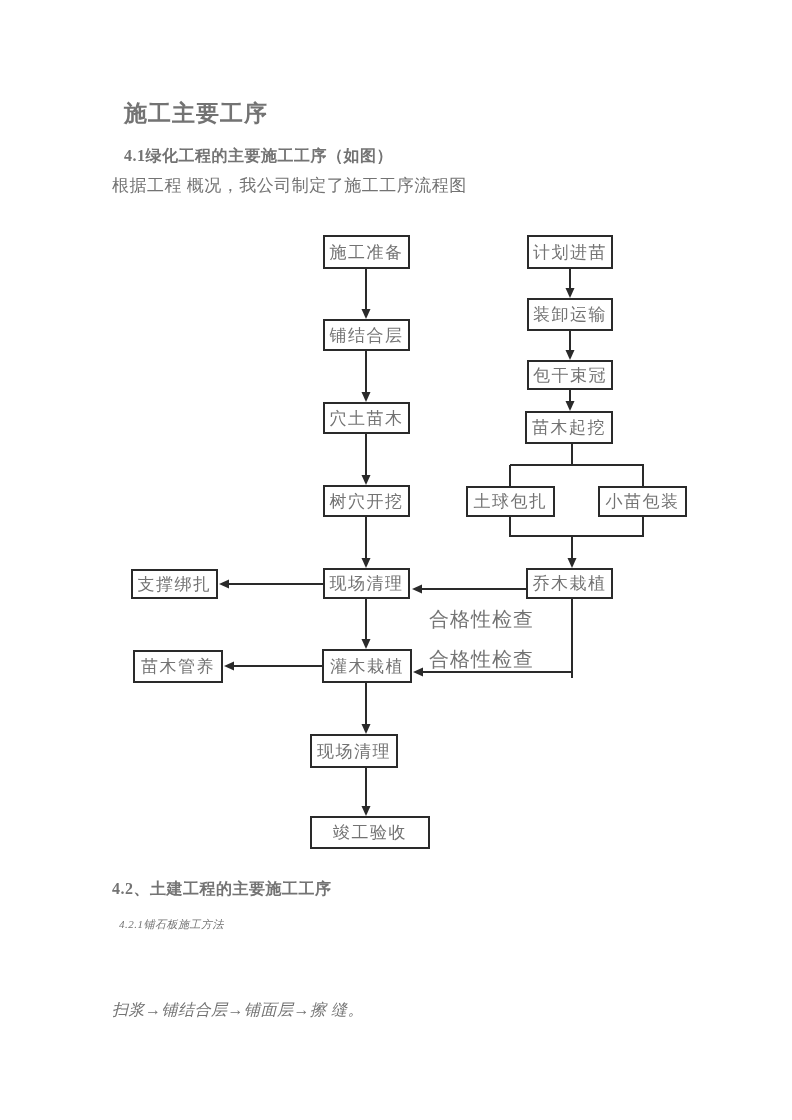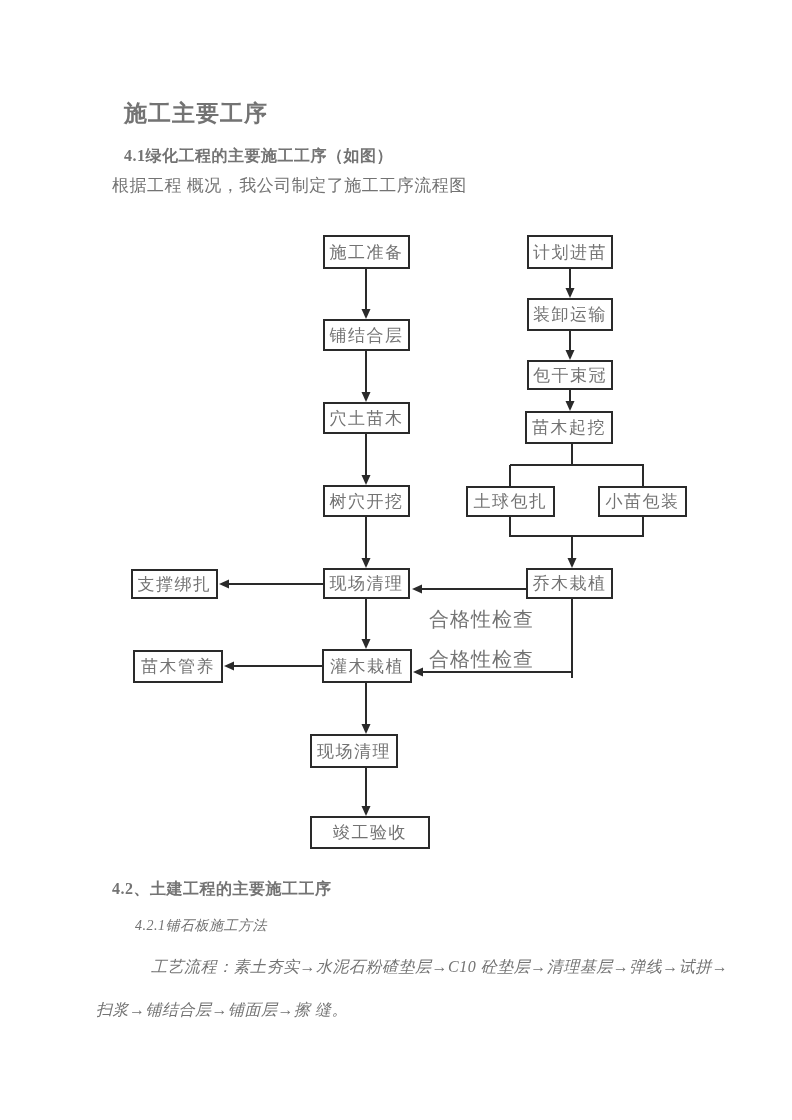--- a/index.html
+++ b/index.html
@@ -5,23 +5,23 @@
   html,body{margin:0;padding:0;background:#fff;}
   .page{
     position:relative;width:792px;height:1120px;background:#ffffff;
     font-family:"Liberation Serif","DejaVu Serif",serif;color:#737373;overflow:hidden;
   }
   .page h1,.page h2,.page h3,.page p{margin:0;position:absolute;white-space:nowrap;}
   .doc-title{left:124px;top:98px;font-size:23px;font-weight:bold;letter-spacing:1px;}
   .s41-heading{left:124px;top:146px;font-size:16px;font-weight:bold;letter-spacing:0.5px;}
   .intro{left:112px;top:174px;font-size:17px;letter-spacing:0.5px;text-align:right;}
   .s42-heading{left:112px;top:879px;font-size:16px;font-weight:bold;letter-spacing:0.5px;text-align:center;}
-  .s421-heading{left:135px;top:917px;font-size:14px;font-weight:normal;font-style:italic;letter-spacing:0.5px;}
+  .s421-heading{left:119px;top:917px;font-size:11px;font-weight:normal;font-style:italic;letter-spacing:0.5px;}
   .proc1{left:151px;top:957px;font-size:16px;font-style:italic;letter-spacing:0.5px;}
-  .proc2{left:96px;top:1000px;font-size:16px;font-style:italic;letter-spacing:0.5px;}
+  .proc2{left:112px;top:1000px;font-size:16px;font-style:italic;letter-spacing:0.5px;}
   .flowchart{position:absolute;left:0;top:16px;width:792px;height:848px;}
   .connectors{position:absolute;left:0;top:0;pointer-events:none;}
   .node{
     position:absolute;border:2px solid #2a2a2a;background:#ffffff;
     display:flex;align-items:center;justify-content:center;
     font-size:17px;letter-spacing:1.5px;white-space:nowrap;box-sizing:border-box;
   }
   .flabel{position:absolute;font-size:20px;letter-spacing:1px;white-space:nowrap;}
 </style>
 </head>
@@ -106,16 +106,15 @@
 
     <div class="node" style="left:131px;top:553px;width:87px;height:30px">支撑绑扎</div>
     <div class="node" style="left:133px;top:634px;width:90px;height:33px">苗木管养</div>
 
     <div class="flabel" style="left:429px;top:590px">合格性检查</div>
     <div class="flabel" style="left:429px;top:630px">合格性检查</div>
   </div>
 
   <h2 class="s42-heading">4.2、土建工程的主要施工工序</h2>
   <h3 class="s421-heading">4.2.1铺石板施工方法</h3>
-  <p class="proc1">工艺流程：素土夯实→水泥石粉碴垫层→C10 砼垫层→清理基层→弹线→试拼→</p>
   <p class="proc2">扫浆→铺结合层→铺面层→擦 缝。</p>
 
 </div>
 
 </body></html>

